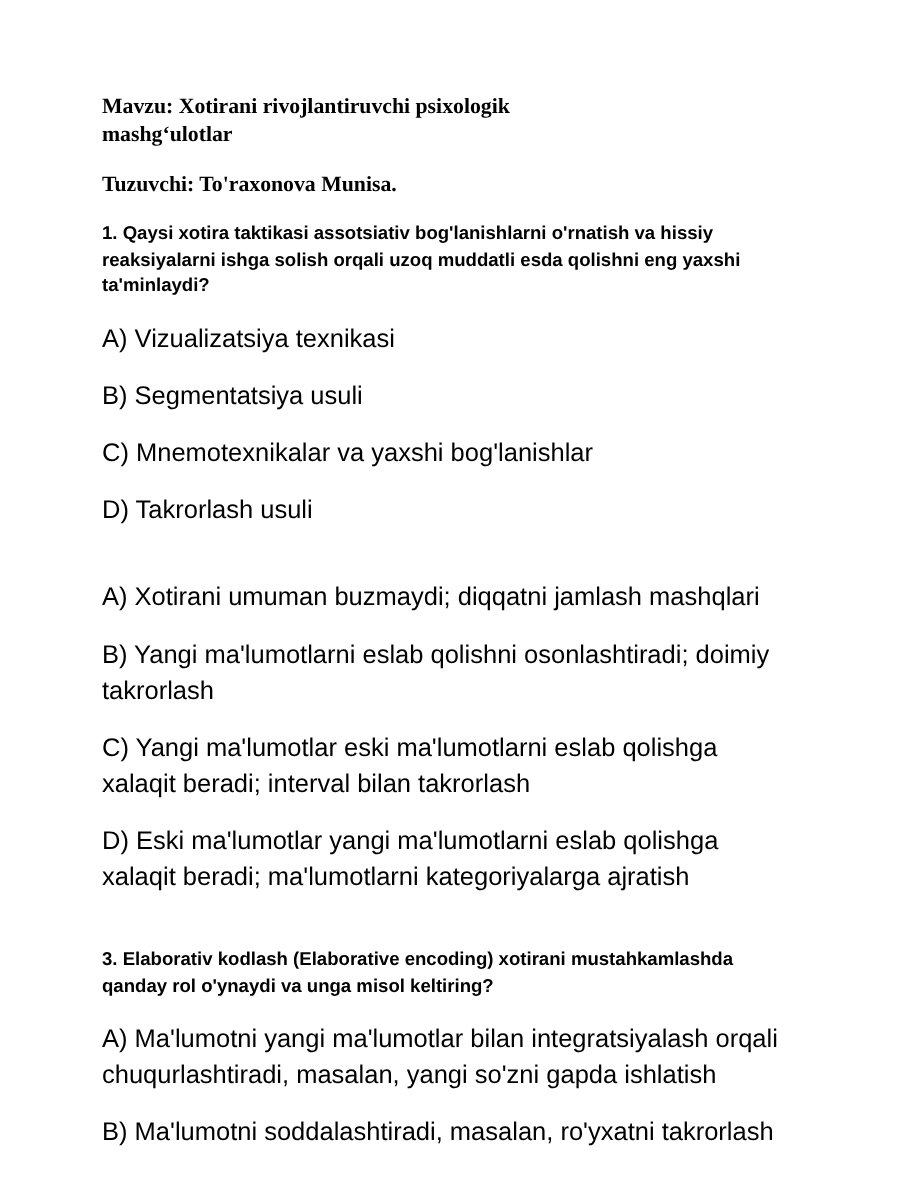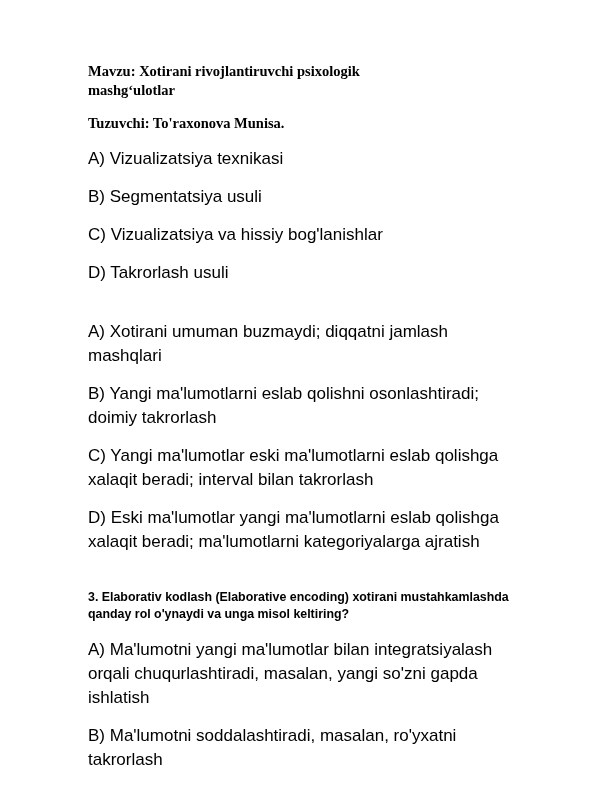--- a/index.html
+++ b/index.html
@@ -11,21 +11,21 @@
     height: 792px;
     background: #ffffff;
     font-family: "Liberation Serif", serif;
     color: #000000;
     overflow: hidden;
   }
   .page {
     box-sizing: border-box;
     width: 612px;
     height: 792px;
-    padding: 62px 88px 0 88px;
+    padding: 62px 88px 0 68px;
   }
   .doc-title {
     font-family: "Liberation Serif", serif;
     font-weight: bold;
     font-size: 14.5px;
     line-height: 1.32;
     margin: 0 0 14px 0;
     max-width: 350px;
   }
   .meta-line {
@@ -62,23 +62,24 @@
 <body>
 
 <div class="page">
 
   <h1 class="doc-title">Mavzu: Xotirani rivojlantiruvchi psixologik mashg‘ulotlar</h1>
 
 
   <p class="meta-line last">Tuzuvchi: To'raxonova Munisa.</p>
 
   <div class="block">
+    <p class="question">1. Qaysi xotira taktikasi assotsiativ bog'lanishlarni o'rnatish va hissiy reaksiyalarni ishga solish orqali uzoq muddatli esda qolishni eng yaxshi ta'minlaydi?</p>
     <p class="option">A) Vizualizatsiya texnikasi</p>
     <p class="option">B) Segmentatsiya usuli</p>
-    <p class="option">C) Vizualizatsiya va hissiy bog'lanishlar</p>
+    <p class="option">C) Mnemotexnikalar va yaxshi bog'lanishlar</p>
     <p class="option">D) Takrorlash usuli</p>
   </div>
 
   <div class="q-spacer"></div>
 
   <div class="block">
     <p class="option">A) Xotirani umuman buzmaydi; diqqatni jamlash mashqlari</p>
     <p class="option">B) Yangi ma'lumotlarni eslab qolishni osonlashtiradi; doimiy takrorlash</p>
     <p class="option">C) Yangi ma'lumotlar eski ma'lumotlarni eslab qolishga xalaqit beradi; interval bilan takrorlash</p>
     <p class="option">D) Eski ma'lumotlar yangi ma'lumotlarni eslab qolishga xalaqit beradi; ma'lumotlarni kategoriyalarga ajratish</p>

